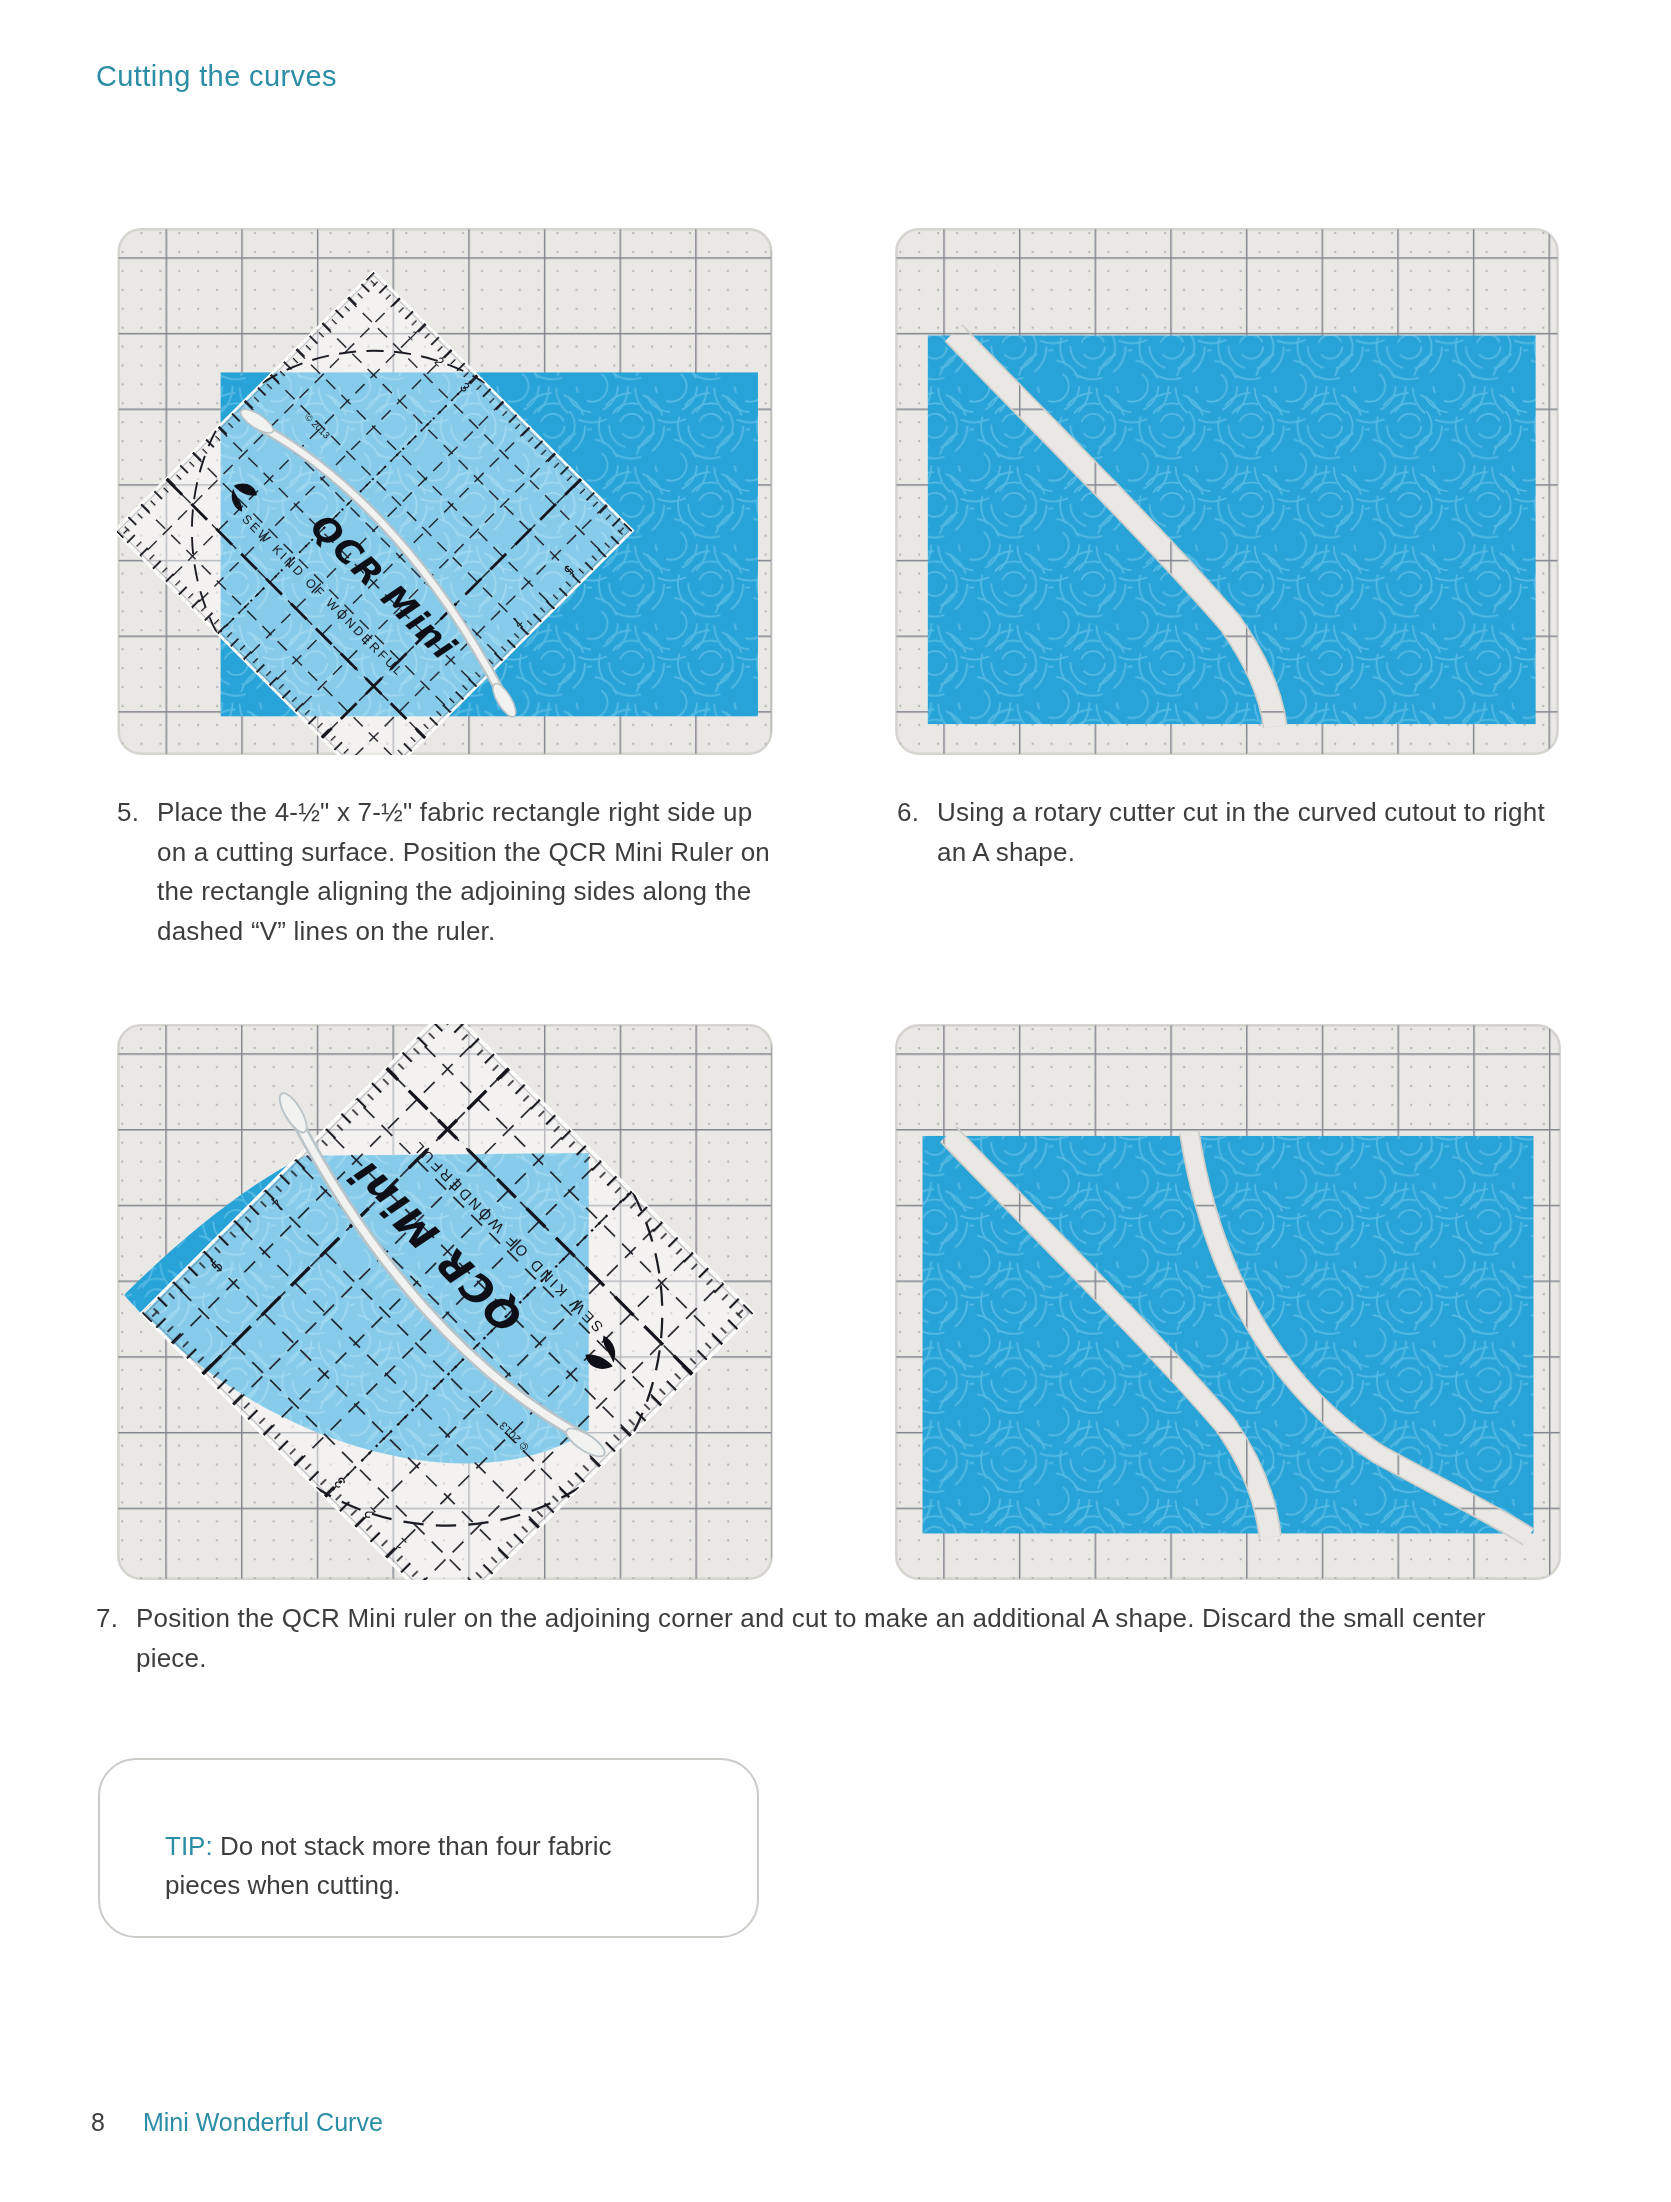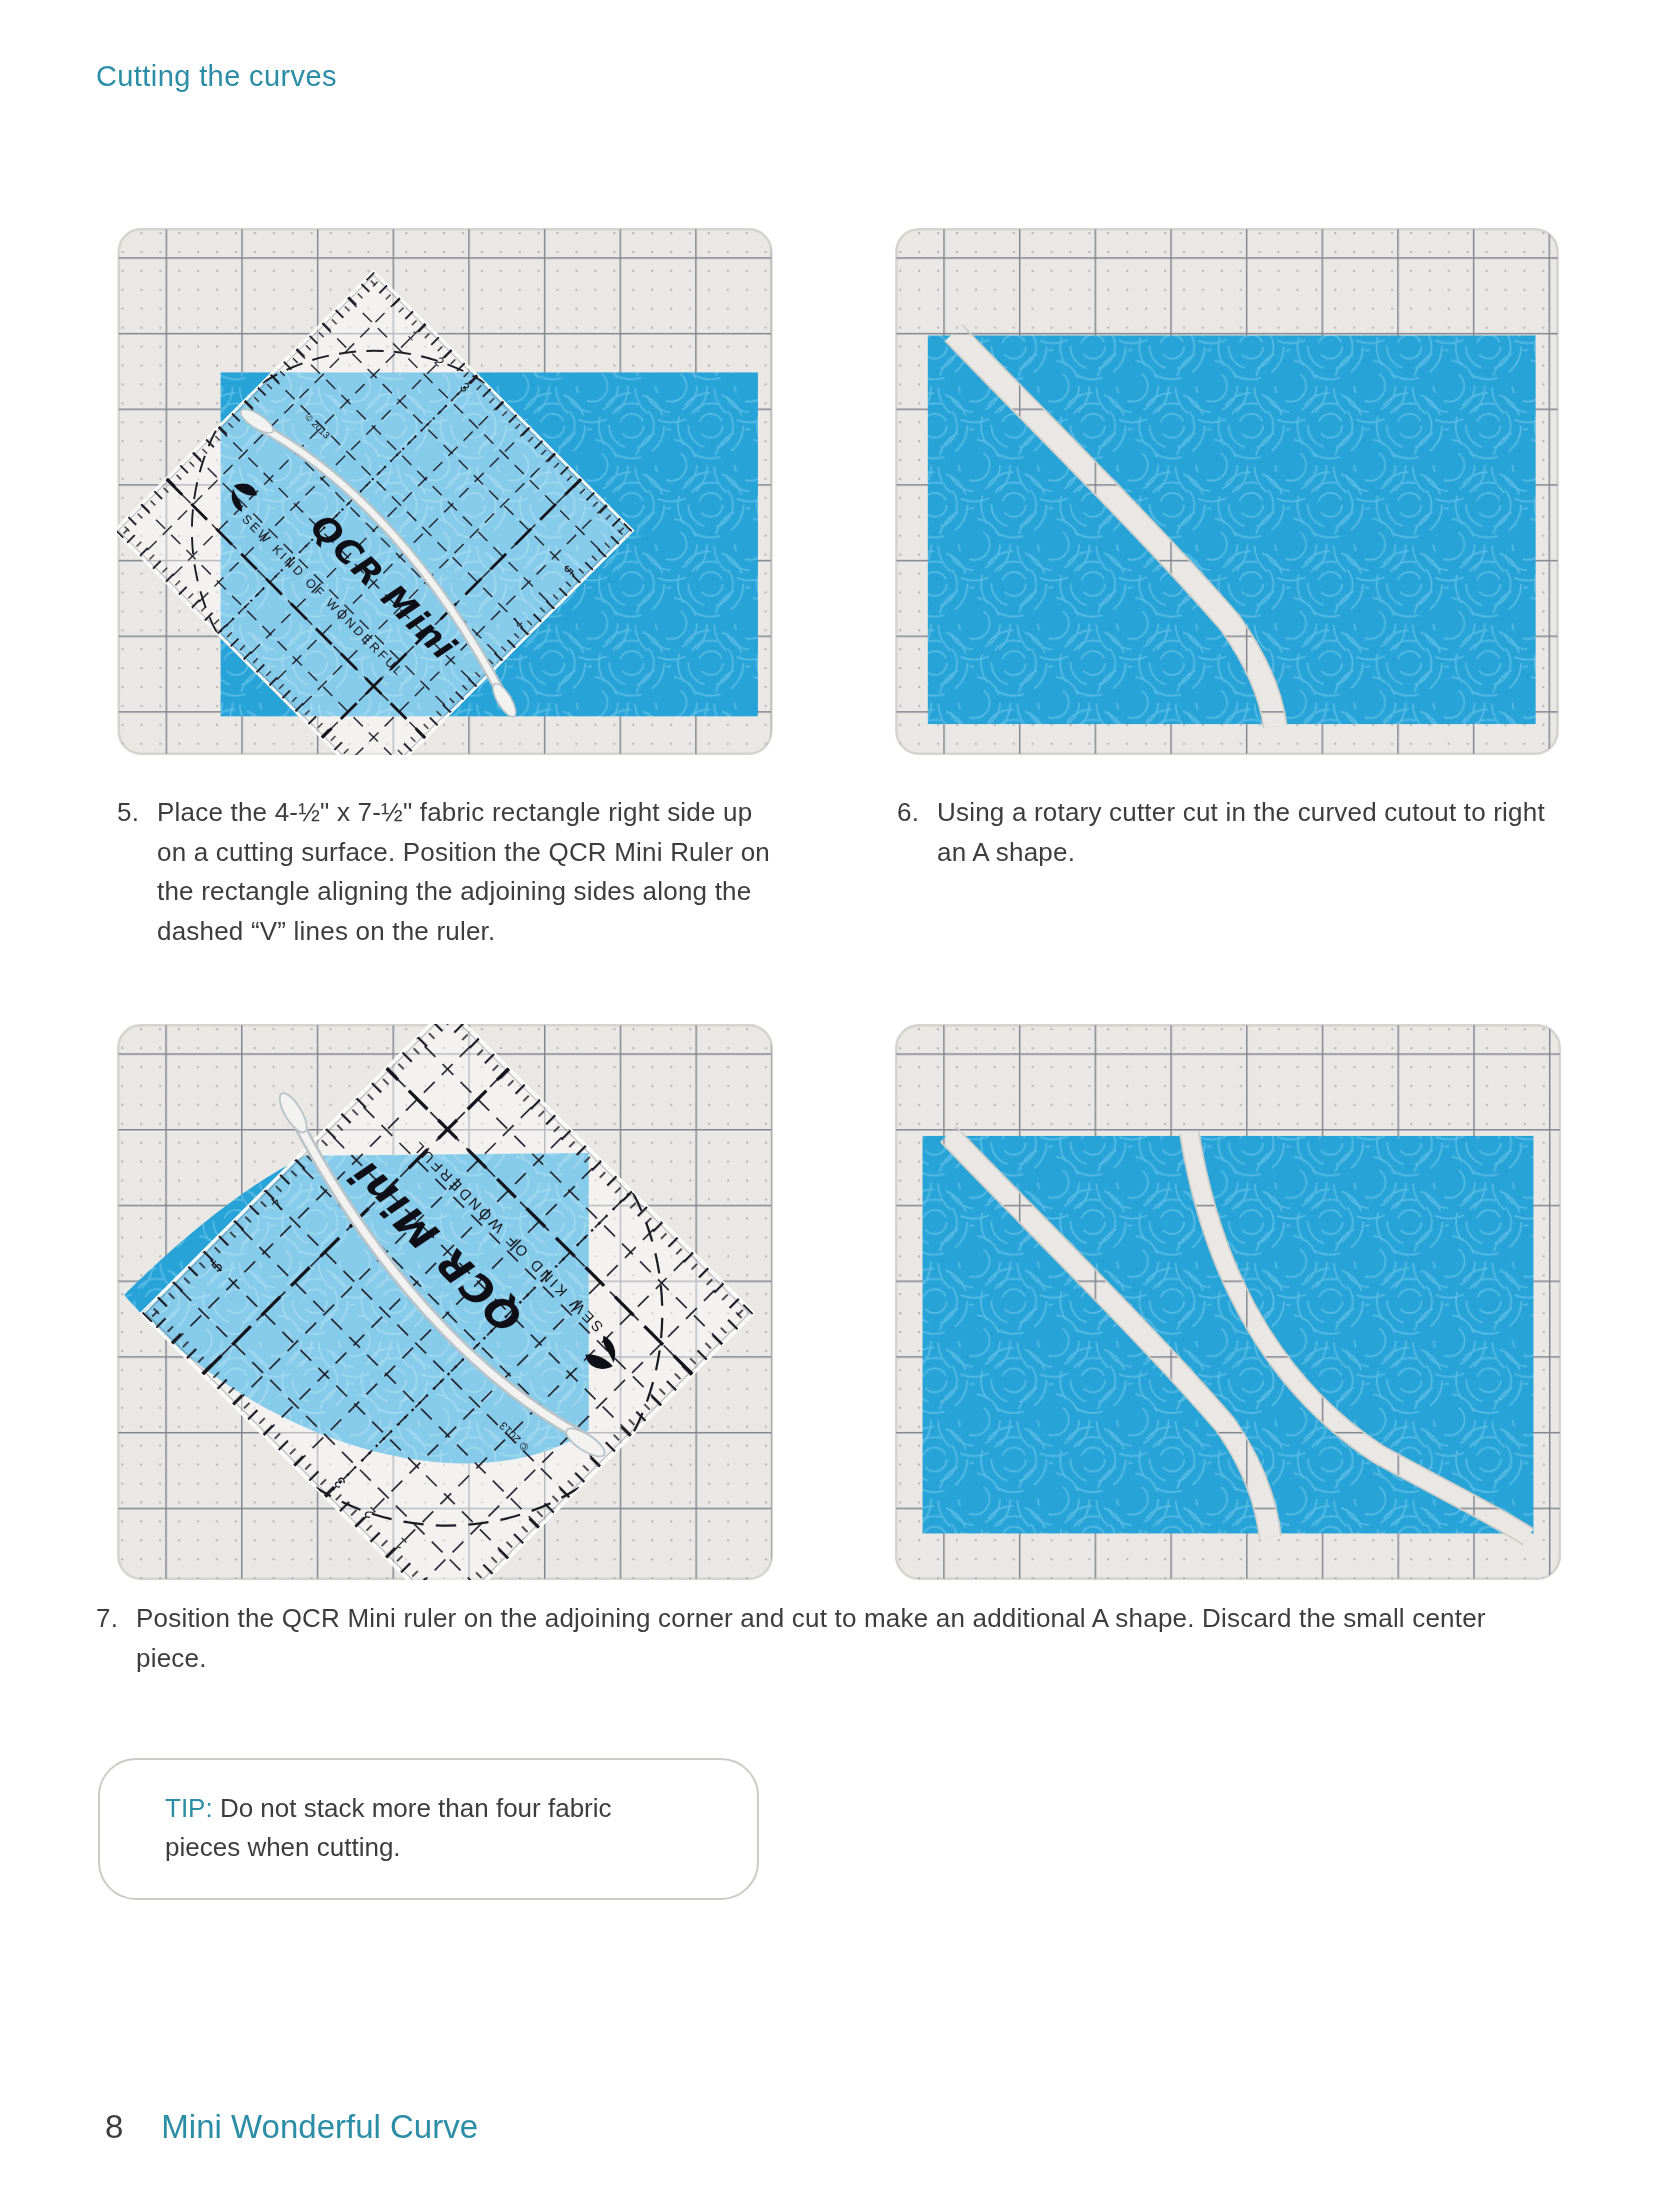--- a/index.html
+++ b/index.html
@@ -15,23 +15,23 @@
   .step .num{flex:0 0 40px;}
   .st5{left:117px;top:793px;width:680px;}
   .st5 .txt{width:628px;}
   .st6{left:897px;top:793px;width:671px;}
   .st6 .txt{width:619px;}
   .st7{left:96px;top:1599px;width:1463px;}
   .st7 .txt{width:1394px;}
   .tipbox{position:absolute;left:98px;top:1758px;width:661px;box-sizing:border-box;
           border:2.6px solid #cbcbc8;border-radius:38px;padding:29px 34px 31px 65px;
           font-size:26px;line-height:1.5;}
-  .tipbox .inner{width:525px;}
+  .tipbox .inner{width:525px;margin-top:38px;}
   .tipbox .tiplabel{color:#2b8da6;}
-  .footer{position:absolute;left:105px;top:2108px;font-size:33px;text-align:center;}
+  .footer{position:absolute;left:91px;top:2108px;font-size:25px;text-align:center;}
   .footer .pnum{color:#3d3d3d;margin-right:38px;}
   .footer .btitle{color:#2b8da6;}
 </style>
 </head>
 <body>
 
 <div class="page">
 
   <div class="header">Cutting the curves</div>
 

